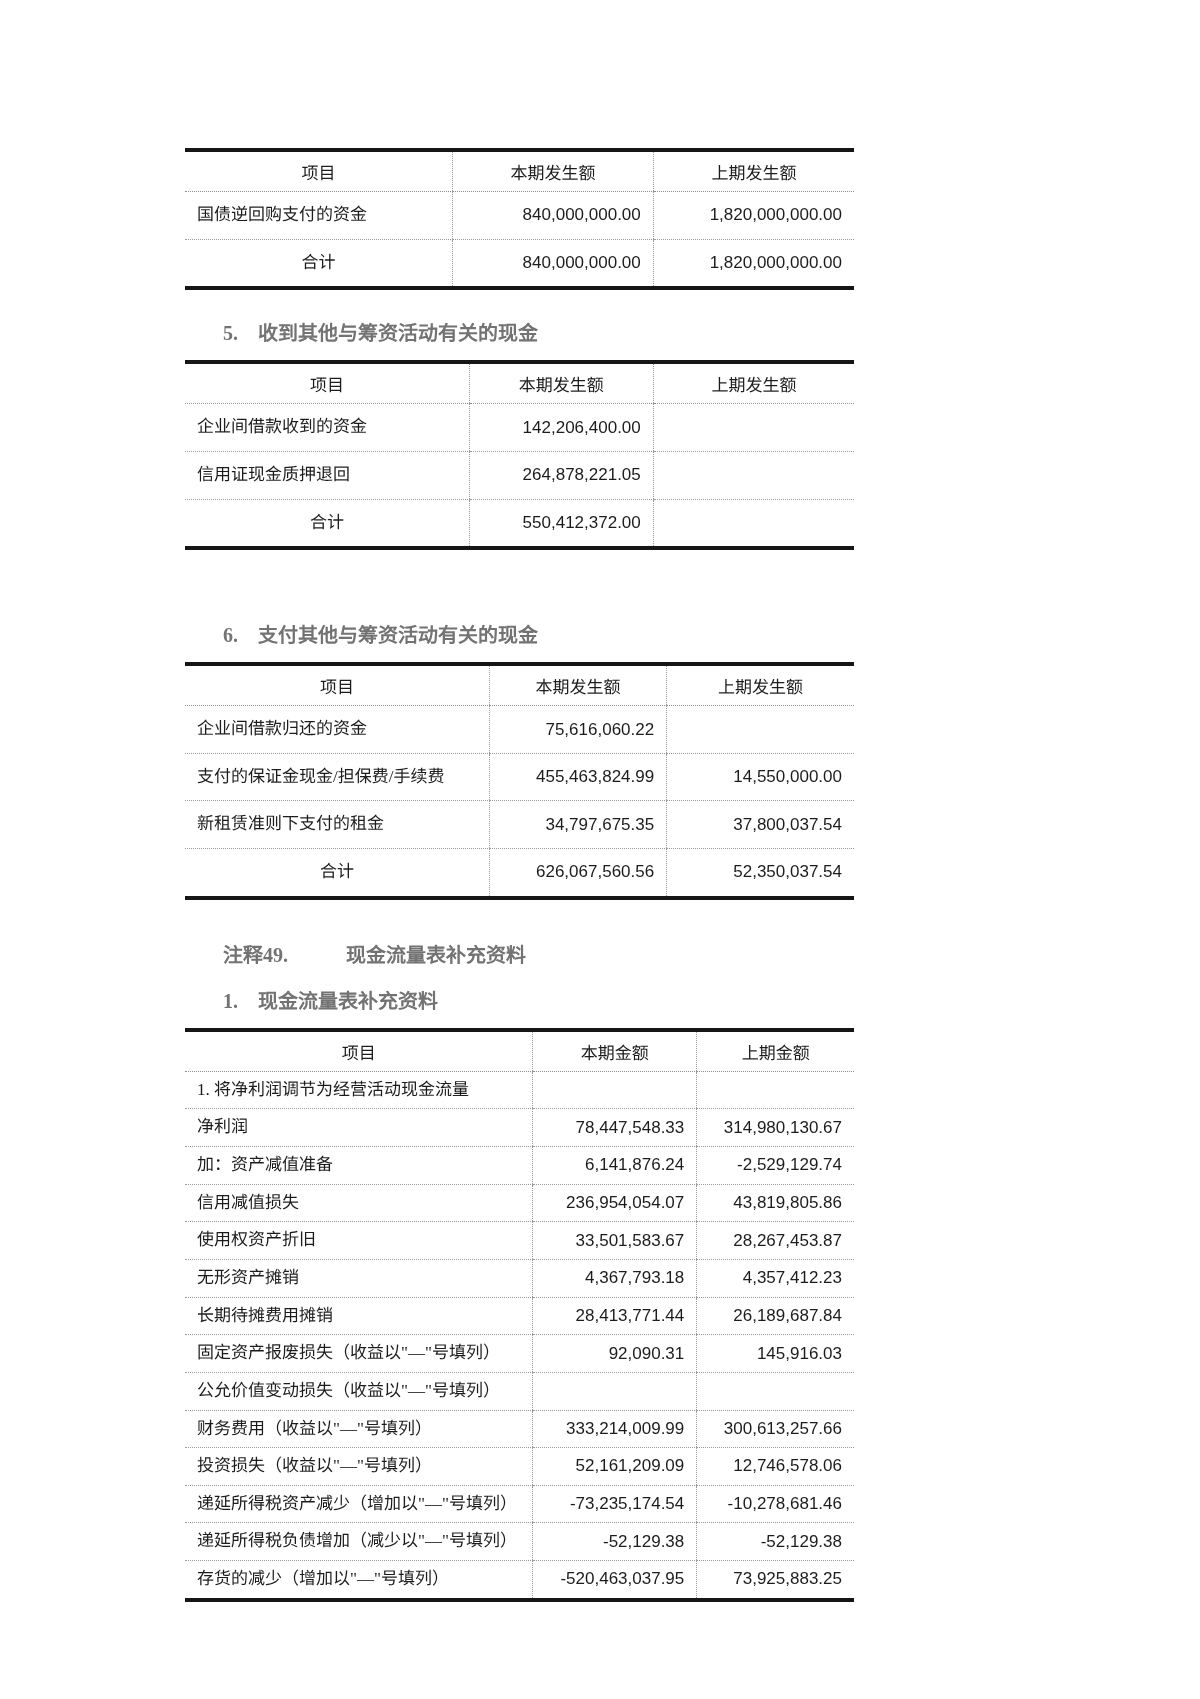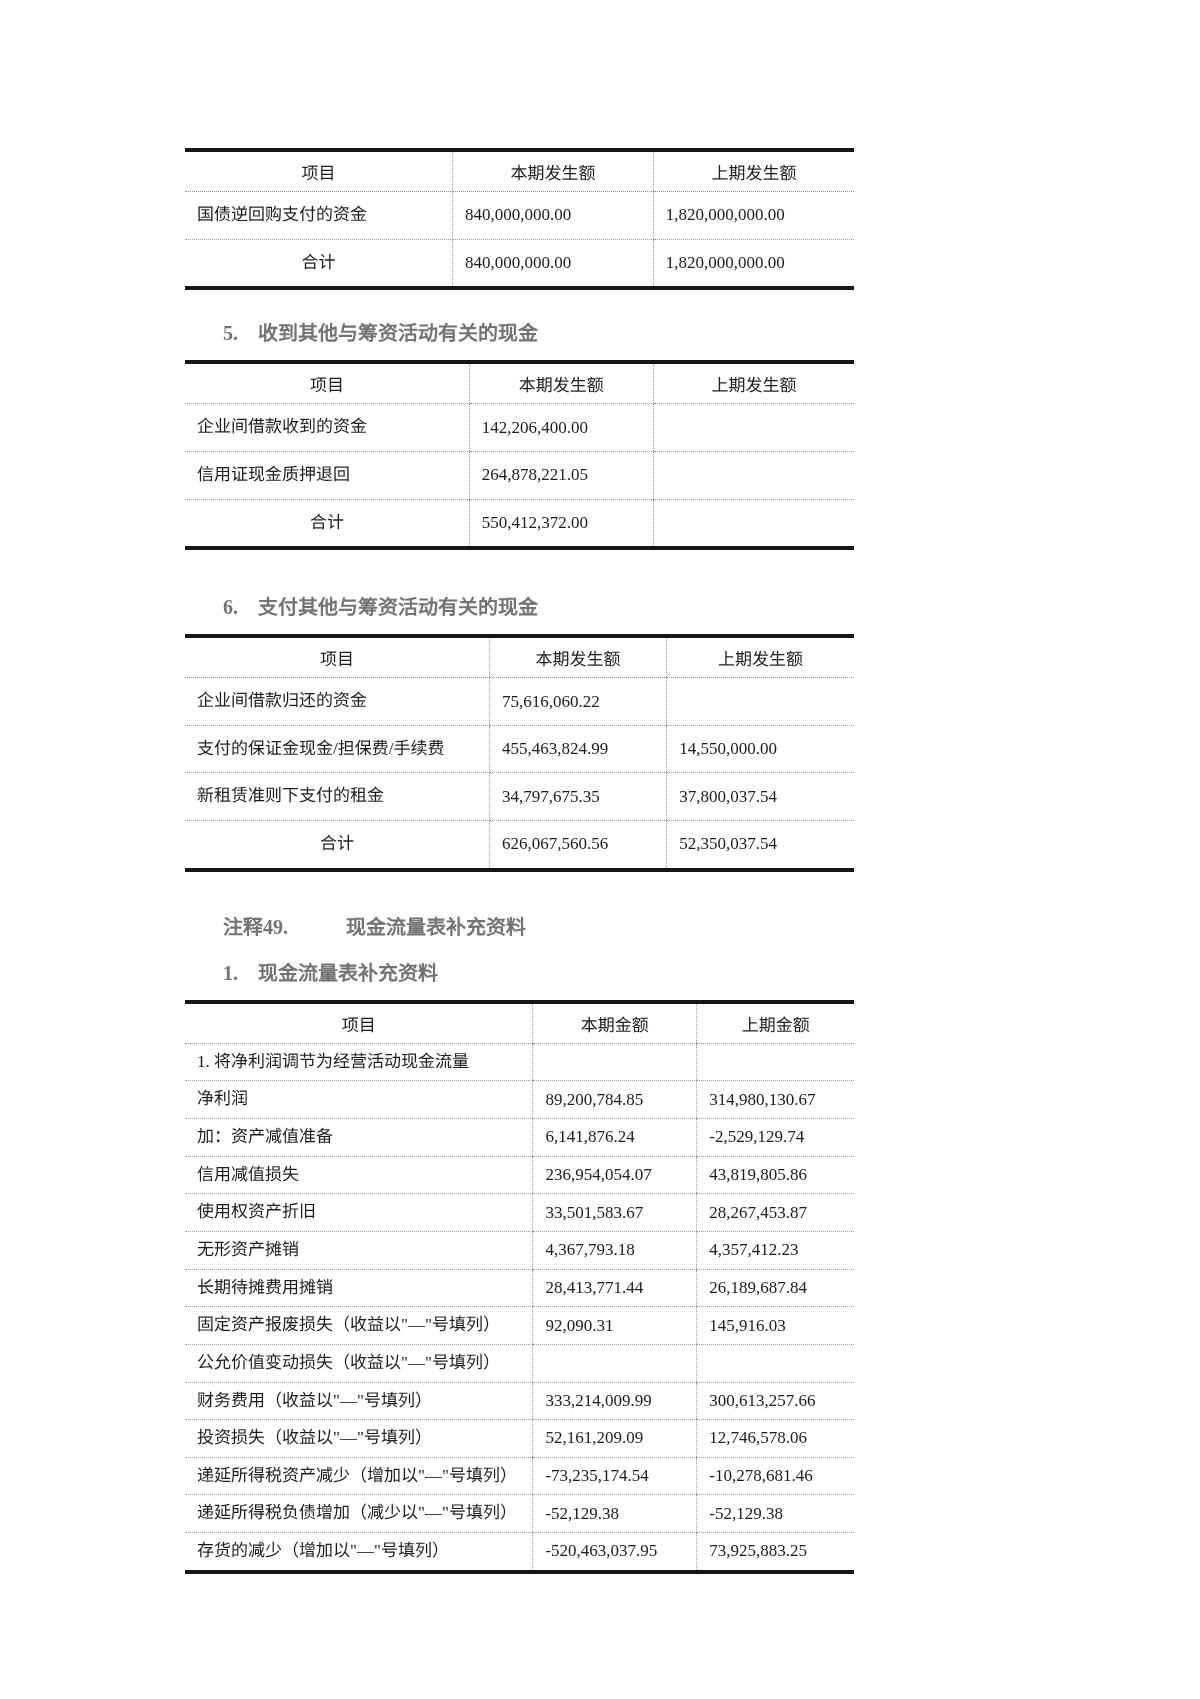--- a/index.html
+++ b/index.html
@@ -21,32 +21,32 @@
   table.fin td{
     font-size:17px;padding:11px 12px;border-bottom:1px dotted #9a9a9a;
     overflow:hidden;
   }
   table.fin.supp td{padding:6px 12px;}
   table.fin tr:last-child td{border-bottom:none;}
   table.fin th + th, table.fin td + td{border-left:1px dotted #9a9a9a;}
   td.label{text-align:left;white-space:pre-line;line-height:1.45;}
   td.total{text-align:center;}
   td.num{
-    padding-right:14px;
-    font-family:Liberation Serif, serif;font-size:16.5px;
+    text-align:right;padding-right:14px;
+    font-family:Liberation Sans, sans-serif;font-size:16.5px;
   }
 
   h2.sec{
     margin:30px 0 14px 38px;font-size:20px;font-weight:bold;color:#737373;
     line-height:1.3;
   }
   h2.sec .sec-num{margin-right:20px;}
   h2.sec.note .sec-num{margin-right:58px;}
   h2.sec.note{margin-top:42px;}
-  h2.sec.h6{margin-top:44px;font-family:Liberation Serif, serif;}
+  h2.sec.h6{margin-top:72px;font-family:Liberation Serif, serif;}
   h2.sec.sub{margin-top:20px;}
 </style>
 </head>
 <body>
 
 <div class="page">
 
   <table class="fin">
     <colgroup>
         <col style="width:40%">
@@ -170,21 +170,21 @@
       </tr>
     </thead>
     <tbody>
       <tr>
         <td class="label">1. 将净利润调节为经营活动现金流量</td>
         <td class="num"></td>
         <td class="num"></td>
       </tr>
       <tr>
         <td class="label">净利润</td>
-        <td class="num">89,200,784.85</td>
+        <td class="num">78,447,548.33</td>
         <td class="num">314,980,130.67</td>
       </tr>
       <tr>
         <td class="label">加：资产减值准备</td>
         <td class="num">6,141,876.24</td>
         <td class="num">-2,529,129.74</td>
       </tr>
       <tr>
         <td class="label">信用减值损失</td>
         <td class="num">236,954,054.07</td>

